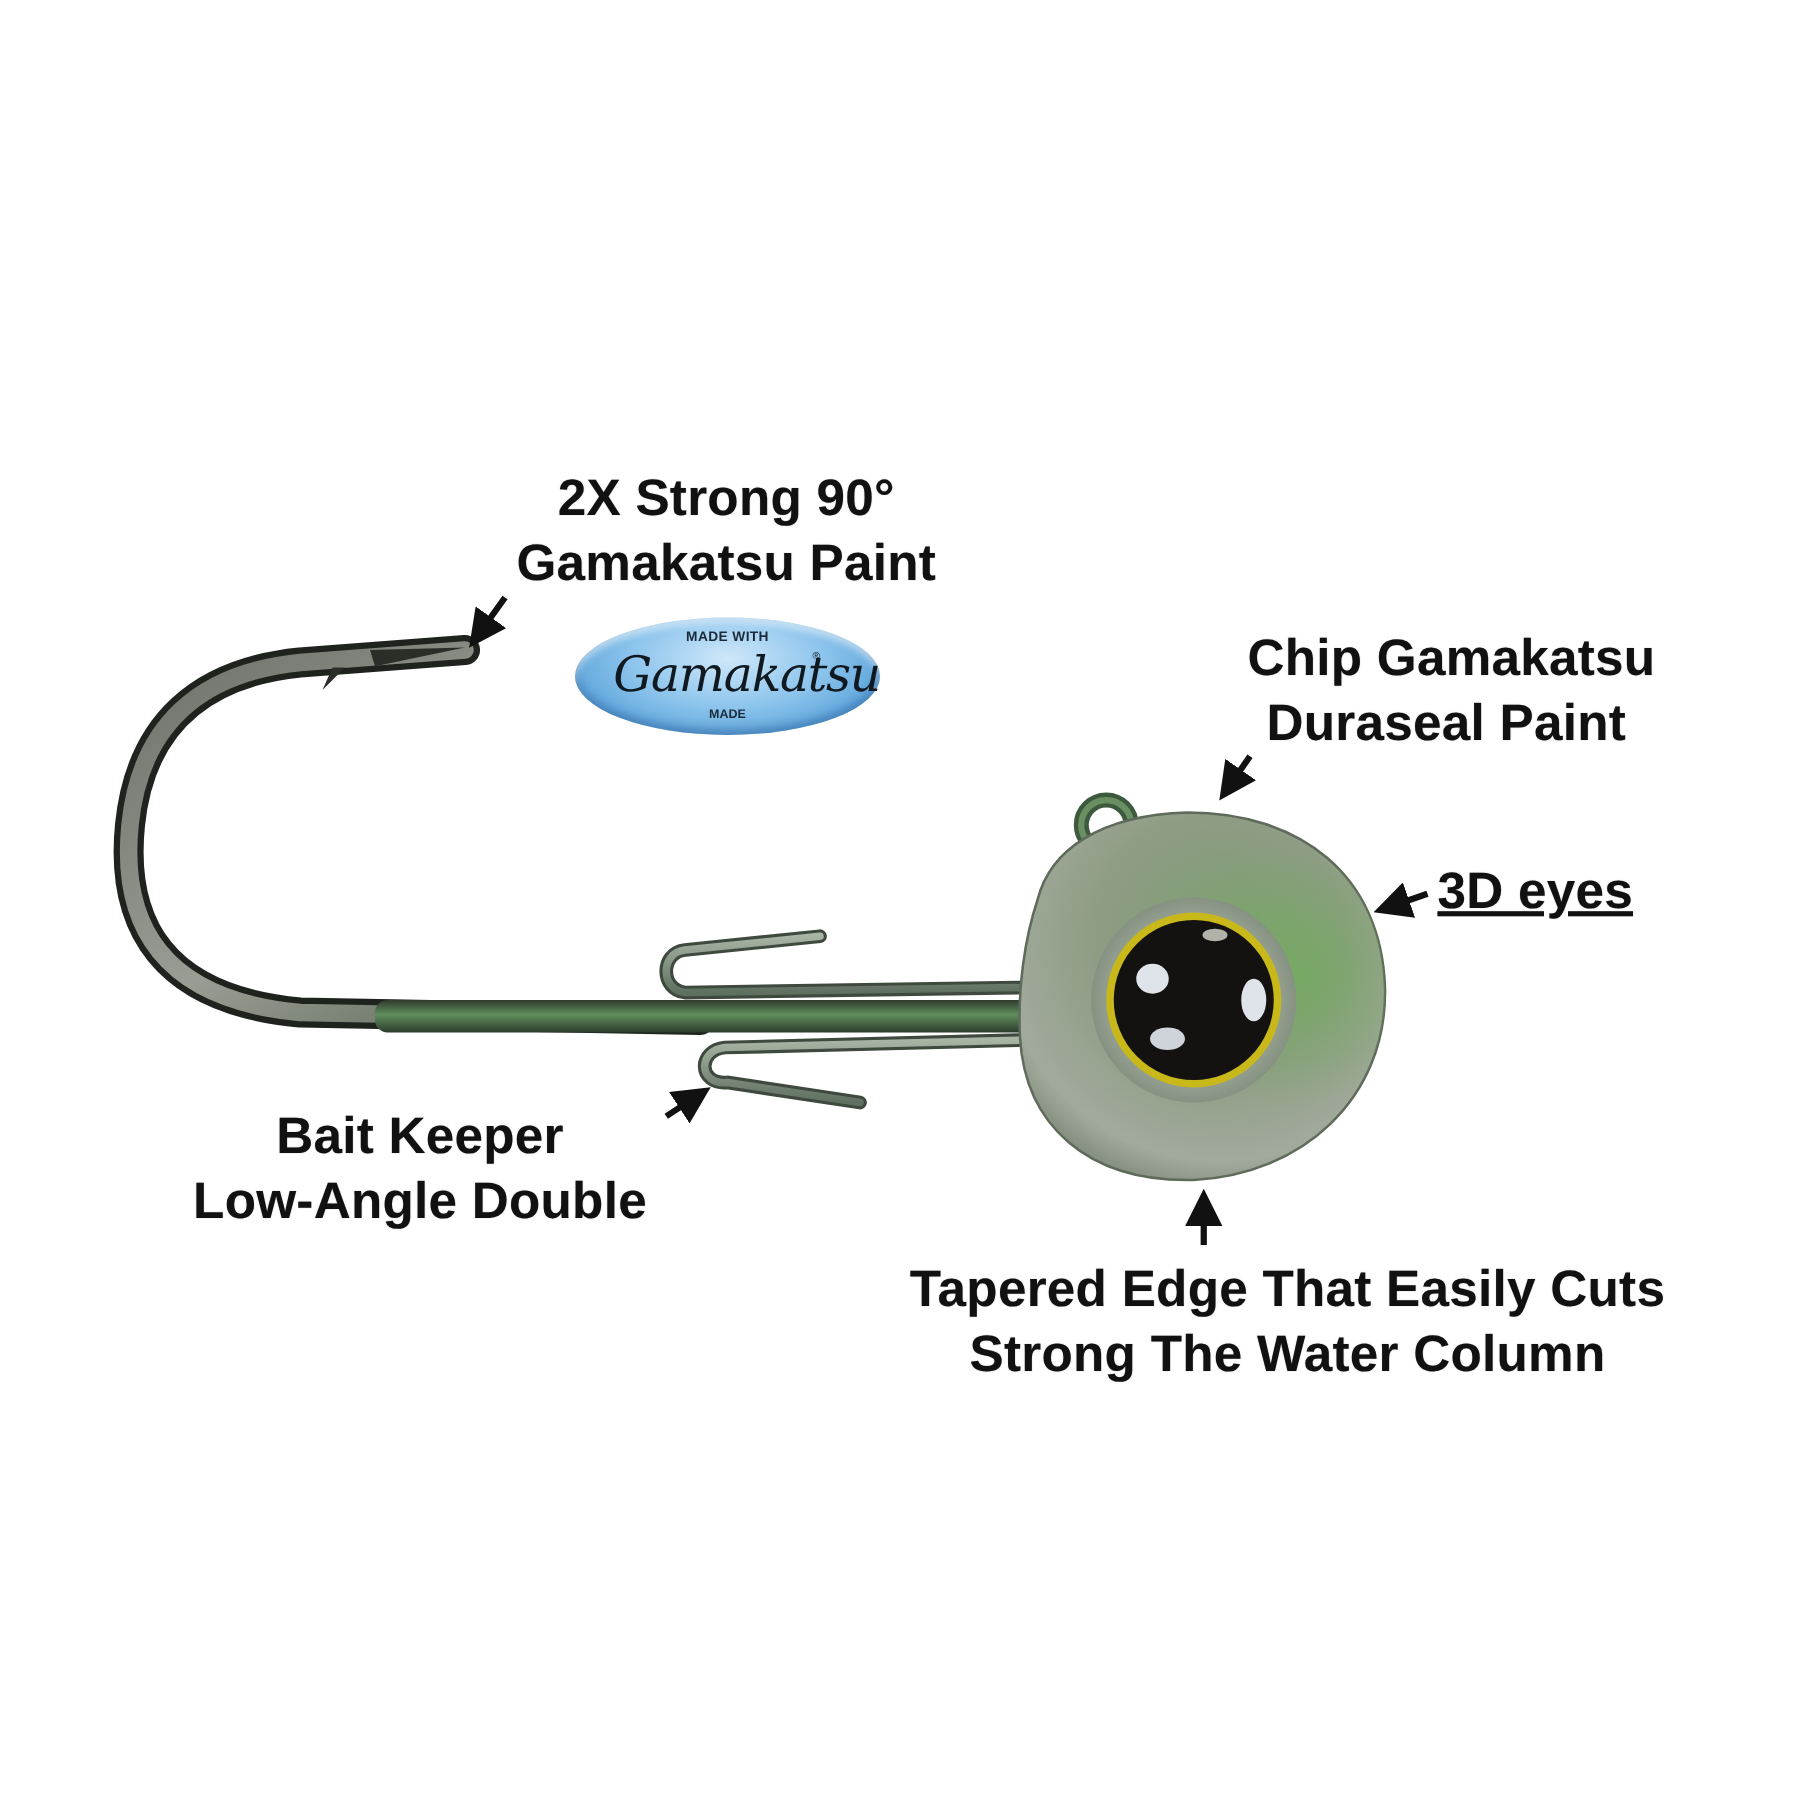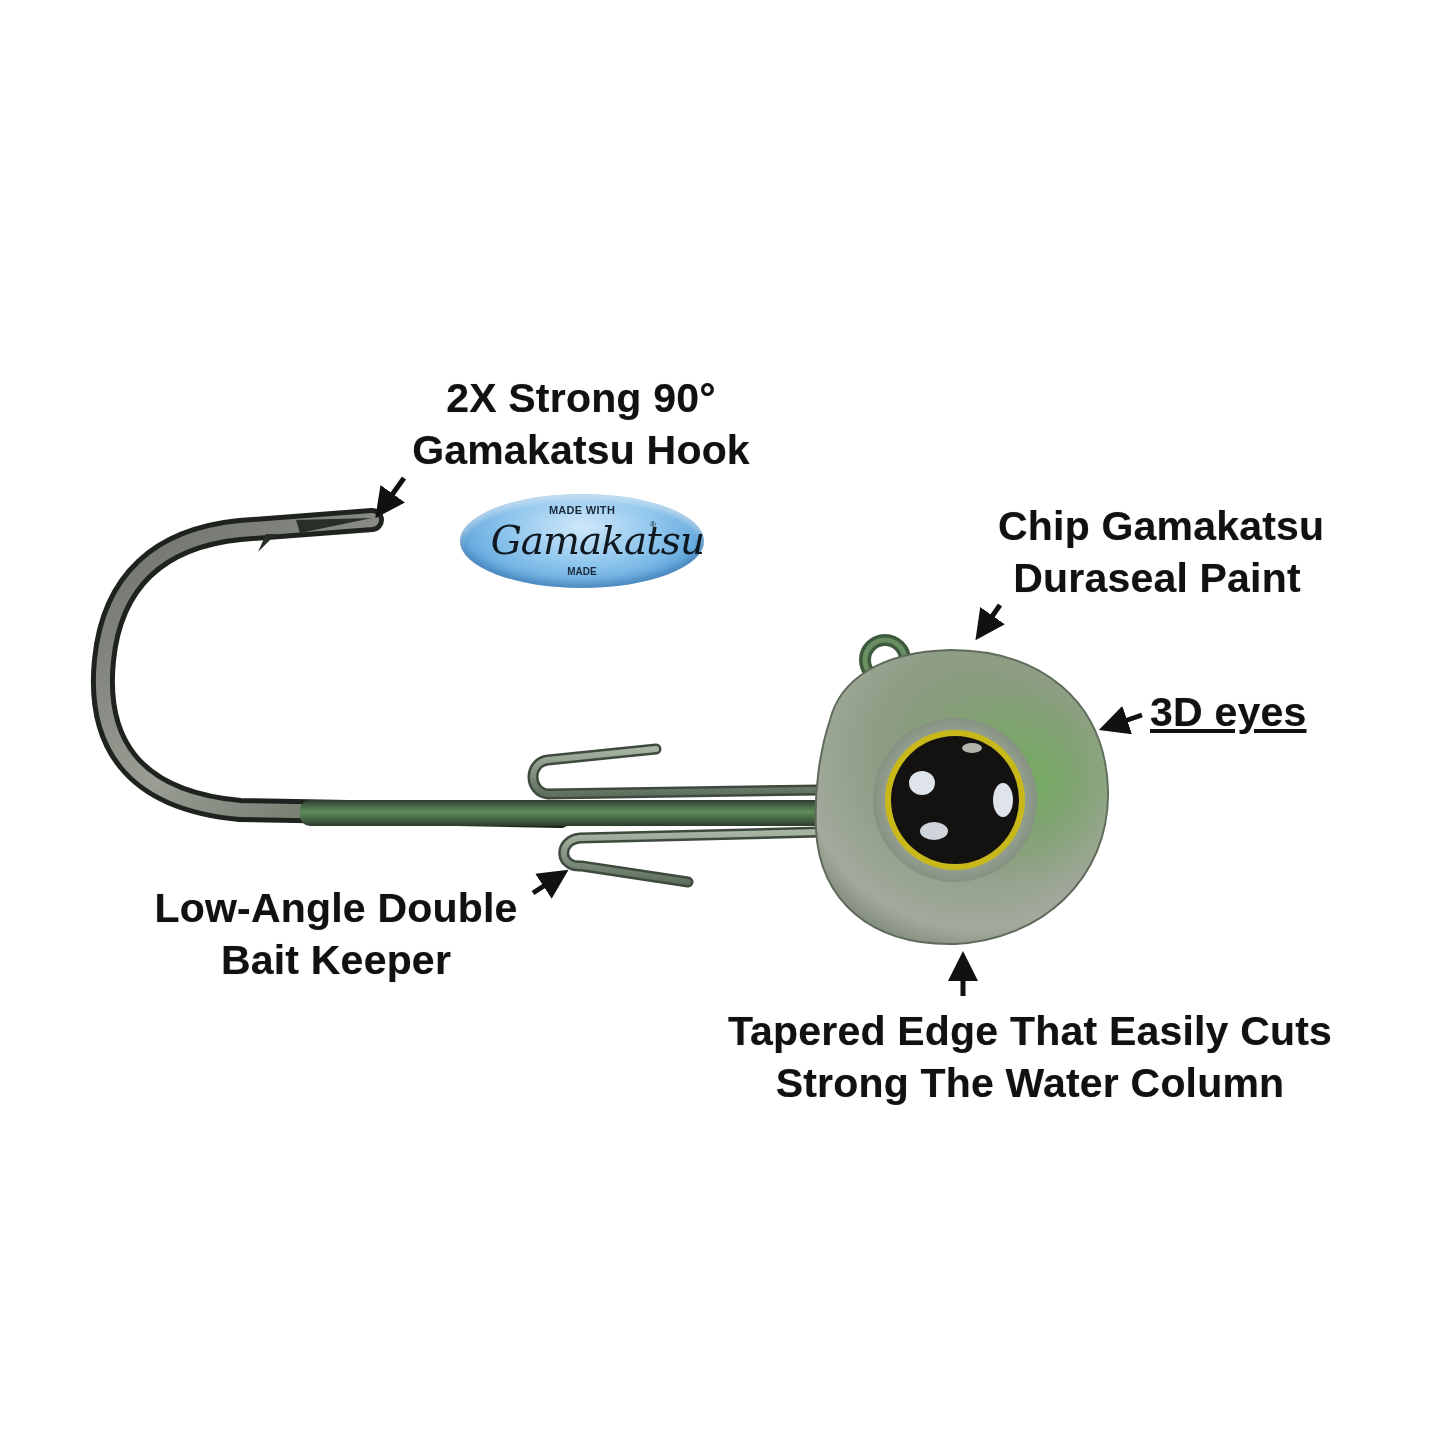--- a/index.html
+++ b/index.html
@@ -171,35 +171,35 @@
 
   <div class="logo">
     <span class="made">MADE WITH</span>
     <span class="brand">Gamakatsu</span>
     <span class="reg">®</span>
     <span class="hooks">MADE</span>
   </div>
 
   <div class="label" id="label-hook">
     <span class="line">2X Strong 90°</span>
-    <span class="line">Gamakatsu Hook</span>
+    <span class="line">Gamakatsu Paint</span>
   </div>
 
   <div class="label" id="label-paint">
     <span class="line">Chip Gamakatsu</span>
     <span class="line">Duraseal Paint</span>
   </div>
 
   <div class="label" id="label-eyes">
     <span class="line">3D eyes</span>
   </div>
 
   <div class="label" id="label-keeper">
+    <span class="line">Bait Keeper</span>
     <span class="line">Low-Angle Double</span>
-    <span class="line">Bait Keeper</span>
   </div>
 
   <div class="label" id="label-edge">
     <span class="line">Tapered Edge That Easily Cuts</span>
     <span class="line">Strong The Water Column</span>
   </div>
 
 </div>
 
 </body></html>

